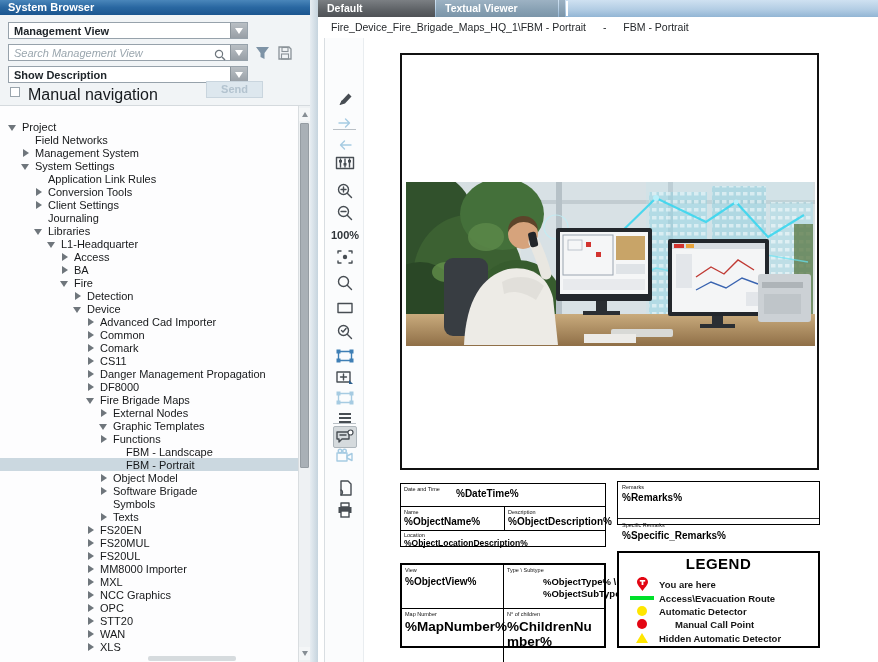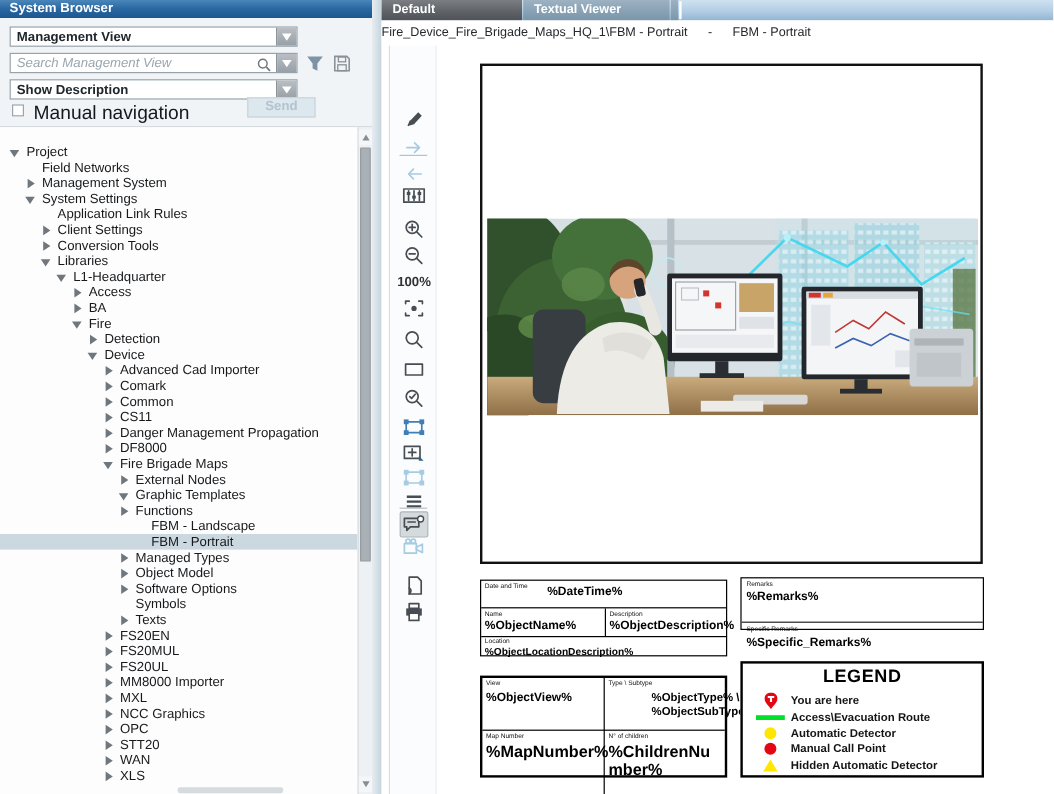--- a/index.html
+++ b/index.html
@@ -60,21 +60,21 @@
     background:linear-gradient(180deg,#cfe1f1 0%,#b3cde4 55%,#92b5d4 100%); }
   .tab { position:absolute; top:0; height:17px; color:#fff; font-size:10.5px; font-weight:bold;
     line-height:17px; padding-left:9px; }
   #tab-default { left:0; width:117px; background:linear-gradient(180deg,#7b7f83 0%,#5d6165 55%,#505편 100%);
     background:linear-gradient(180deg,#7b7f83 0%,#5d6165 60%,#4f5256 100%); }
   #tab-textual { left:118px; width:122px; background:linear-gradient(180deg,#9db2c3 0%,#87a0b3 60%,#7b95a9 100%); }
   #tab-extra { position:absolute; left:241px; top:0; width:6px; height:17px;
     background:linear-gradient(180deg,#9db2c3,#7b95a9); }
   #tab-vsep { position:absolute; left:248px; top:1px; width:2px; height:15px; background:#fff; }
   #breadcrumb { position:absolute; left:0; top:17px; width:560px; height:21px; background:#fff;
-    font-size:10.5px; color:#26292c; line-height:21px; white-space:nowrap; }
+    font-size:10.5px; color:#26292c; line-height:21px; padding-left:13px; white-space:nowrap; }
   #breadcrumb .dash { margin:0 14px; }
 
   
   #toolbar { position:absolute; left:6px; top:38px; width:40px; height:624px; background:#fbfcfd;
     border-left:1px solid #d9dee2; border-right:1px solid #e9edf0; }
   .ticon { position:absolute; left:8px; width:24px; height:22px; display:flex; align-items:center; justify-content:center; color:#474d53;margin-top:47px; }
   .ticon.disabled { color:#a6cbe2; }
   .ticon.blue { color:#3f7fb5; }
   .ticon.active { background:#d5dadd; border:1px solid #aeb6bc; border-radius:2px; }
   .tsep { position:absolute; left:8px; width:23px; height:1px; background:#b9c0c6; }
@@ -174,25 +174,29 @@
           <div class="trow">
             <span class="tarr ae" style="margin-left: 13px;"></span>
             <span>System Settings</span>
           </div>
           <div class="trow">
             <span class="tarr an" style="margin-left: 26px;"></span>
             <span>Application Link Rules</span>
           </div>
           <div class="trow">
             <span class="tarr ac" style="margin-left: 26px;"></span>
+            <span>Conversion Tools</span>
+          </div>
+          <div class="trow">
+            <span class="tarr ac" style="margin-left: 26px;"></span>
             <span>Client Settings</span>
           </div>
           <div class="trow">
-            <span class="tarr ac" style="margin-left: 26px;"></span>
-            <span>Conversion Tools</span>
+            <span class="tarr an" style="margin-left: 26px;"></span>
+            <span>Journaling</span>
           </div>
           <div class="trow">
             <span class="tarr ae" style="margin-left: 26px;"></span>
             <span>Libraries</span>
           </div>
           <div class="trow">
             <span class="tarr ae" style="margin-left: 39px;"></span>
             <span>L1-Headquarter</span>
           </div>
           <div class="trow">
@@ -214,25 +218,25 @@
           <div class="trow">
             <span class="tarr ae" style="margin-left: 65px;"></span>
             <span>Device</span>
           </div>
           <div class="trow">
             <span class="tarr ac" style="margin-left: 78px;"></span>
             <span>Advanced Cad Importer</span>
           </div>
           <div class="trow">
             <span class="tarr ac" style="margin-left: 78px;"></span>
+            <span>Common</span>
+          </div>
+          <div class="trow">
+            <span class="tarr ac" style="margin-left: 78px;"></span>
             <span>Comark</span>
-          </div>
-          <div class="trow">
-            <span class="tarr ac" style="margin-left: 78px;"></span>
-            <span>Common</span>
           </div>
           <div class="trow">
             <span class="tarr ac" style="margin-left: 78px;"></span>
             <span>CS11</span>
           </div>
           <div class="trow">
             <span class="tarr ac" style="margin-left: 78px;"></span>
             <span>Danger Management Propagation</span>
           </div>
           <div class="trow">
@@ -258,29 +262,25 @@
           <div class="trow">
             <span class="tarr an" style="margin-left: 104px;"></span>
             <span>FBM - Landscape</span>
           </div>
           <div class="trow sel">
             <span class="tarr an" style="margin-left: 104px;"></span>
             <span>FBM - Portrait</span>
           </div>
           <div class="trow">
             <span class="tarr ac" style="margin-left: 91px;"></span>
-            <span>Managed Types</span>
+            <span>Object Model</span>
           </div>
           <div class="trow">
             <span class="tarr ac" style="margin-left: 91px;"></span>
-            <span>Object Model</span>
-          </div>
-          <div class="trow">
-            <span class="tarr ac" style="margin-left: 91px;"></span>
-            <span>Software Options</span>
+            <span>Software Brigade</span>
           </div>
           <div class="trow">
             <span class="tarr an" style="margin-left: 91px;"></span>
             <span>Symbols</span>
           </div>
           <div class="trow">
             <span class="tarr ac" style="margin-left: 91px;"></span>
             <span>Texts</span>
           </div>
           <div class="trow">
@@ -635,21 +635,21 @@
                 <span class="leg-line" style="background: rgb(0, 224, 42);"></span>
               </span>
               <span class="leg-lbl">Access\Evacuation Route</span>
             </div>
             <div class="leg-item" style="top: 51px;">
               <span class="leg-ic">
                 <span class="leg-dot" style="background: rgb(255, 230, 0);"></span>
               </span>
               <span class="leg-lbl">Automatic Detector</span>
             </div>
-            <div class="leg-item" style="top: 64px;">
+            <div class="leg-item" style="top: 64px; gap: 16px;">
               <span class="leg-ic">
                 <span class="leg-dot" style="background: rgb(227, 6, 19);"></span>
               </span>
               <span class="leg-lbl">Manual Call Point</span>
             </div>
             <div class="leg-item" style="top: 78px;">
               <span class="leg-ic">
                 <span class="leg-tri" style="border-bottom-color: rgb(255, 230, 0);"></span>
               </span>
               <span class="leg-lbl">Hidden Automatic Detector</span>

